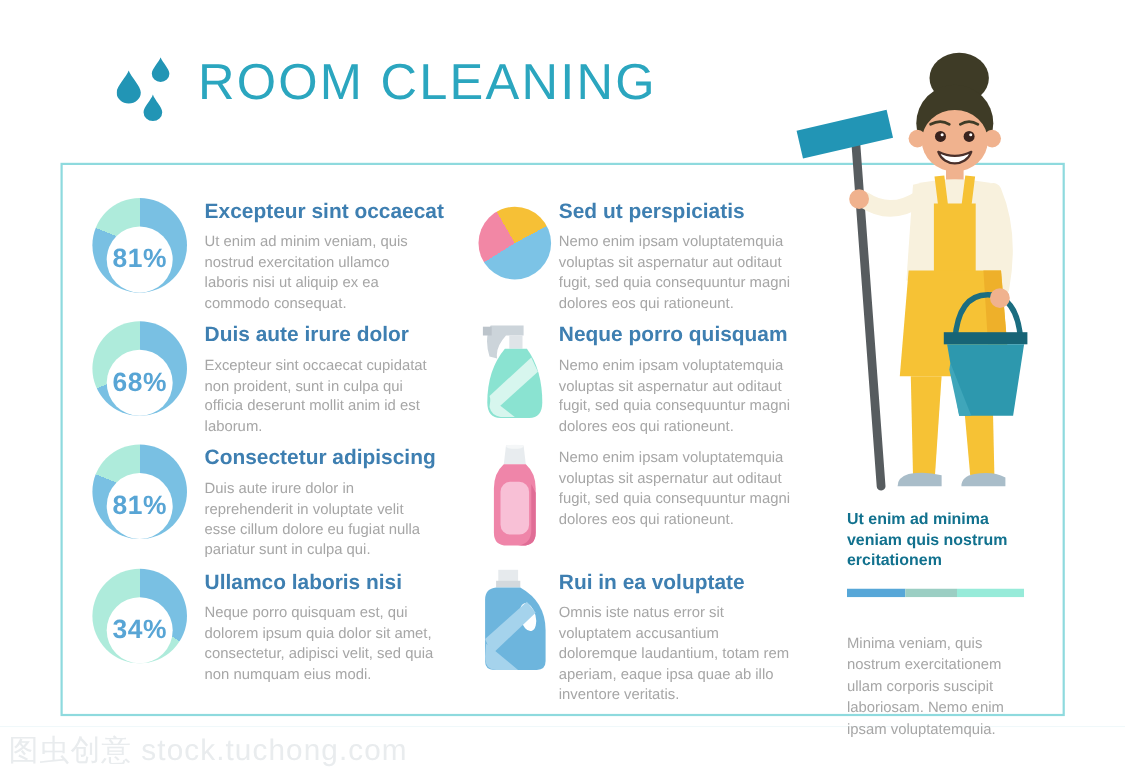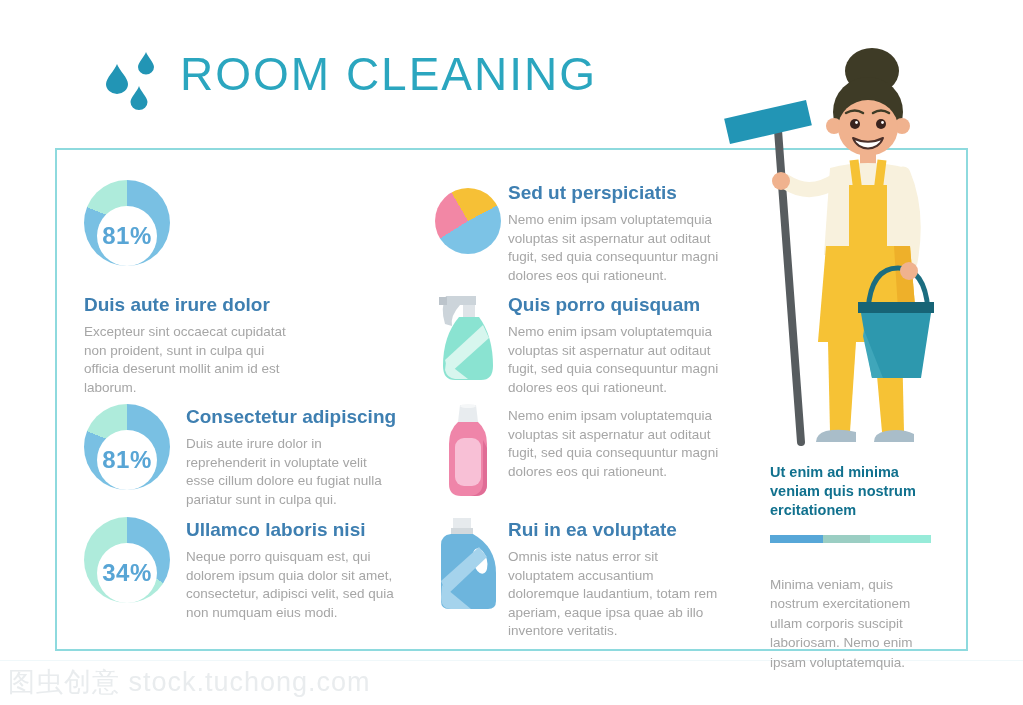--- a/index.html
+++ b/index.html
@@ -61,23 +61,32 @@
   <h1 class="page-title">ROOM CLEANING</h1>
 
   <div class="frame"></div>
 
   <div class="stat-row r1">
     <div class="donut" style="background: conic-gradient(rgb(121, 192, 227) 0deg, rgb(121, 192, 227) 81%, rgb(174, 235, 219) 81%, rgb(174, 235, 219) 100%);">
       <div class="donut-hole">
         <span class="donut-pct">81%</span>
       </div>
     </div>
+    <div class="txt">
+      <h3>Excepteur sint occaecat</h3>
+      <p>Ut enim ad minim veniam, quis nostrud exercitation ullamco laboris nisi ut aliquip ex ea commodo consequat.</p>
+    </div>
   </div>
 
   <div class="stat-row r2">
+    <div class="donut" style="background: conic-gradient(rgb(121, 192, 227) 0deg, rgb(121, 192, 227) 68%, rgb(174, 235, 219) 68%, rgb(174, 235, 219) 100%);">
+      <div class="donut-hole">
+        <span class="donut-pct">68%</span>
+      </div>
+    </div>
     <div class="txt">
       <h3>Duis aute irure dolor</h3>
       <p>Excepteur sint occaecat cupidatat non proident, sunt in culpa qui officia deserunt mollit anim id est laborum.</p>
     </div>
   </div>
 
   <div class="stat-row r3">
     <div class="donut" style="background: conic-gradient(rgb(121, 192, 227) 0deg, rgb(121, 192, 227) 81%, rgb(174, 235, 219) 81%, rgb(174, 235, 219) 100%);">
       <div class="donut-hole">
         <span class="donut-pct">81%</span>
@@ -116,21 +125,21 @@
       <svg width="60" height="92" viewBox="0 0 60 92">
         <path fill="#ccd4da" d="M8 4 L38 4 L38 13 L22 13 Q12 24 14 34 L7 32 Q2 16 8 4 Z"></path>
         <rect x="1" y="5" width="8" height="8" fill="#bcc4cb"></rect>
         <rect x="25" y="13" width="12" height="12" fill="#dfe4e8"></rect>
         <path fill="#8ae3d1" d="M21 25 L41 25 Q55 44 55 74 Q55 88 43 88 L17 88 Q5 88 5 74 Q5 44 21 25 Z"></path>
         <path fill="#d7f6ee" d="M7 68 L45 33 L51 46 L11 82 Z"></path>
         <path fill="#d7f6ee" d="M7 78 Q9 86 17 87 L30 87 L8 70 Z"></path>
       </svg>
     </div>
     <div class="txt">
-      <h3>Quis porro quisquam</h3>
+      <h3>Neque porro quisquam</h3>
       <p>Nemo enim ipsam voluptatemquia voluptas sit aspernatur aut oditaut fugit, sed quia consequuntur magni dolores eos qui rationeunt.</p>
     </div>
   </div>
 
   <div class="feature-row r3">
     <div class="icon-box">
       <svg width="50" height="94" viewBox="0 0 50 94">
         <path fill="#e8ecef" d="M17 1 L33 1 L35 18 L15 18 Z"></path>
         <ellipse cx="25" cy="2" rx="8" ry="2" fill="#f5f7f8"></ellipse>
         <path fill="#ef85a9" d="M15 18 L35 18 Q44 26 44 40 L44 80 Q44 92 32 92 L18 92 Q6 92 6 80 L6 40 Q6 26 15 18 Z"></path>

